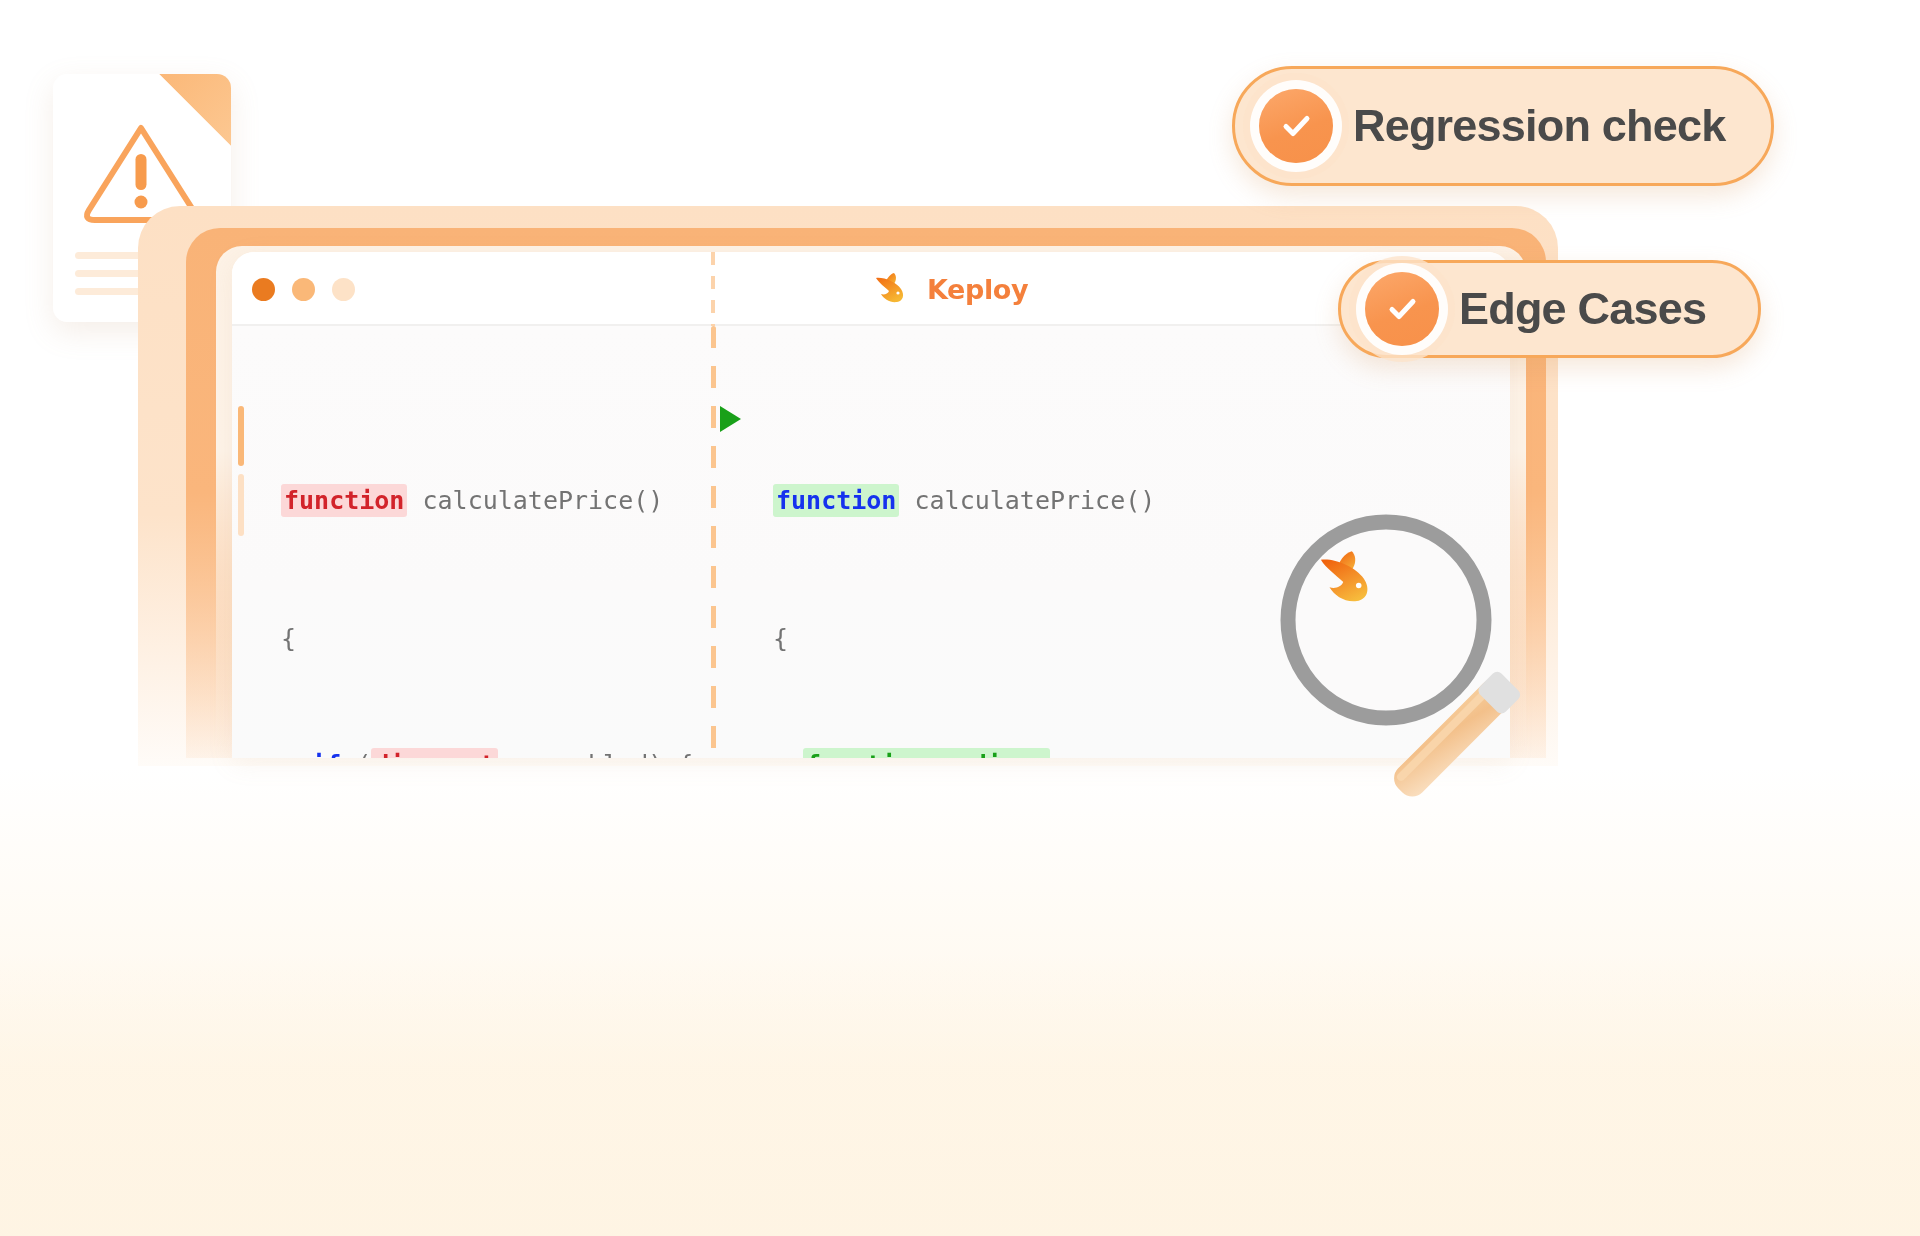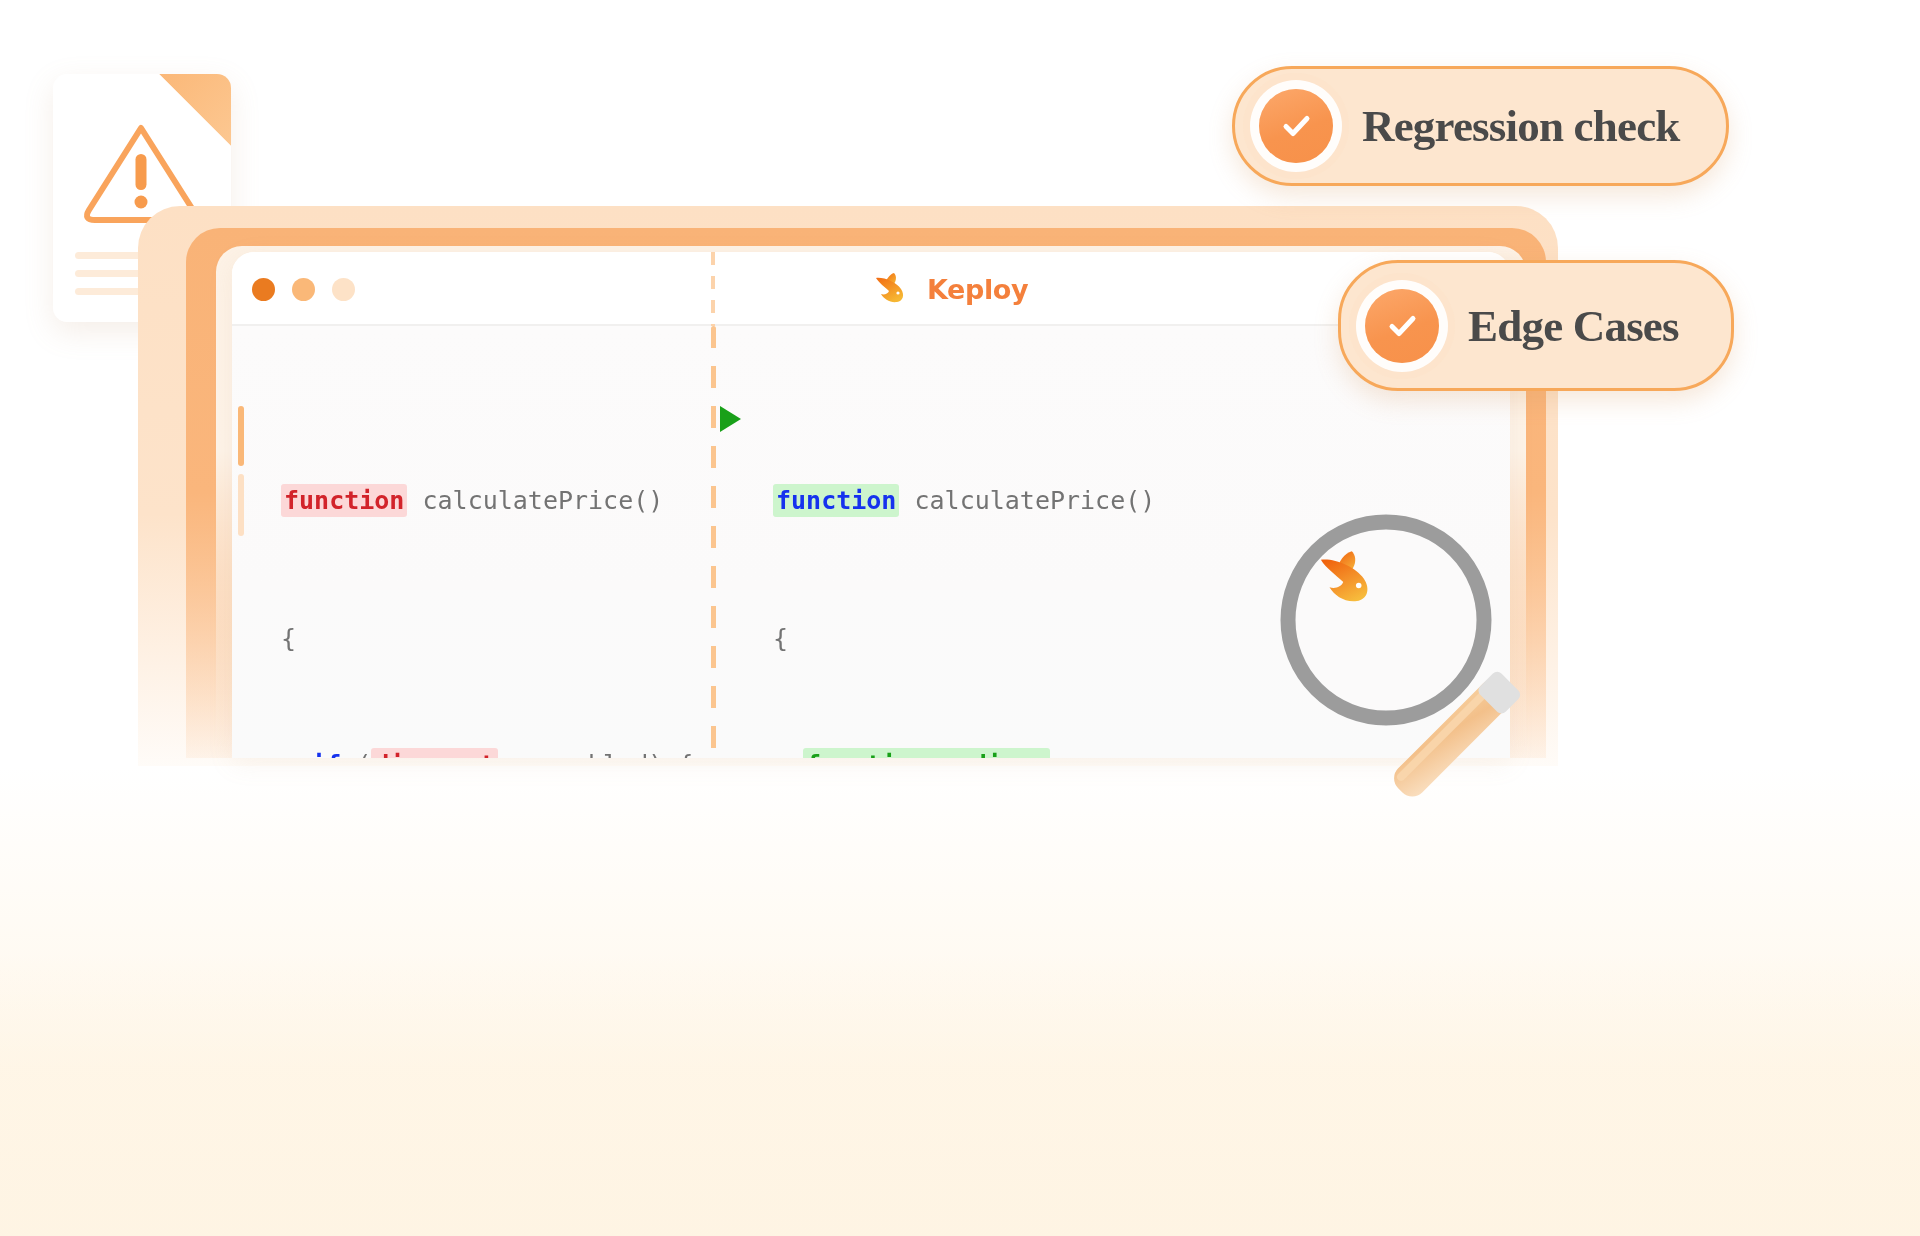--- a/index.html
+++ b/index.html
@@ -186,38 +186,38 @@
   
   .badge {
     position: absolute;
     display: flex; align-items: center;
     background: #fde6cf;
     border: 3px solid #f7a85a;
     border-radius: 60px;
     box-shadow: 0 10px 24px rgba(214,150,90,0.22);
   }
   #badge-regression { left: 1232px; top: 66px;  height: 120px; padding: 0 46px 0 24px; }
-  #badge-edge       { left: 1338px; top: 260px; height: 131px; padding: 0 52px 0 24px; }
+  #badge-edge       { left: 1338px; top: 260px; height: 98px; padding: 0 52px 0 24px; }
 
   .badge-check {
     position: relative;
     width: 74px; height: 74px; flex: 0 0 74px;
     border-radius: 50%;
     background: linear-gradient(160deg, #fca86b 0%, #f8944e 55%, #f7914a 100%);
     box-shadow: 0 0 0 9px rgba(255,255,255,0.92), 0 0 0 16px rgba(253,227,202,0.8);
     display: flex; align-items: center; justify-content: center;
   }
   .badge-label {
-    margin-left: 29px;
+    margin-left: 20px;
     font-size: 45px;
     font-weight: bold;
     color: #4a4a4a;
     letter-spacing: -0.8px;
     white-space: nowrap;
-    font-family: Liberation Serif, serif;
+    font-family: Liberation Sans, sans-serif;
   }
 
   
   #magnifier { position: absolute; left: 1268px; top: 512px; width: 420px; height: 300px; }
 </style>
 </head>
 <body>
 
 <div id="bg-wash"></div>
 <div id="bg-band"></div>

